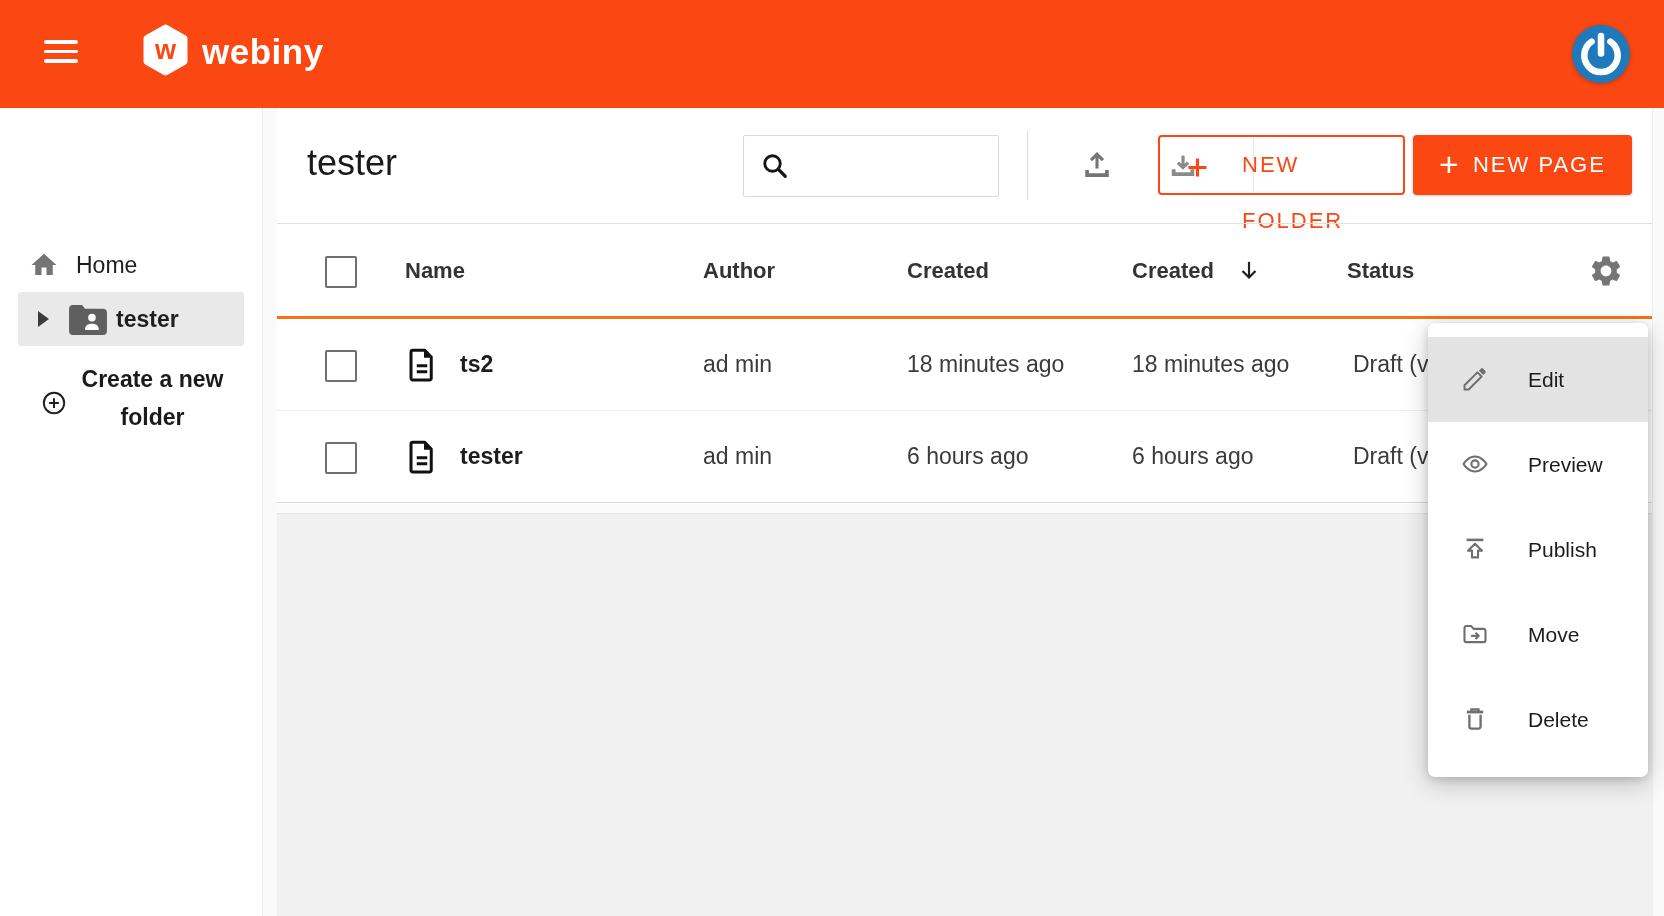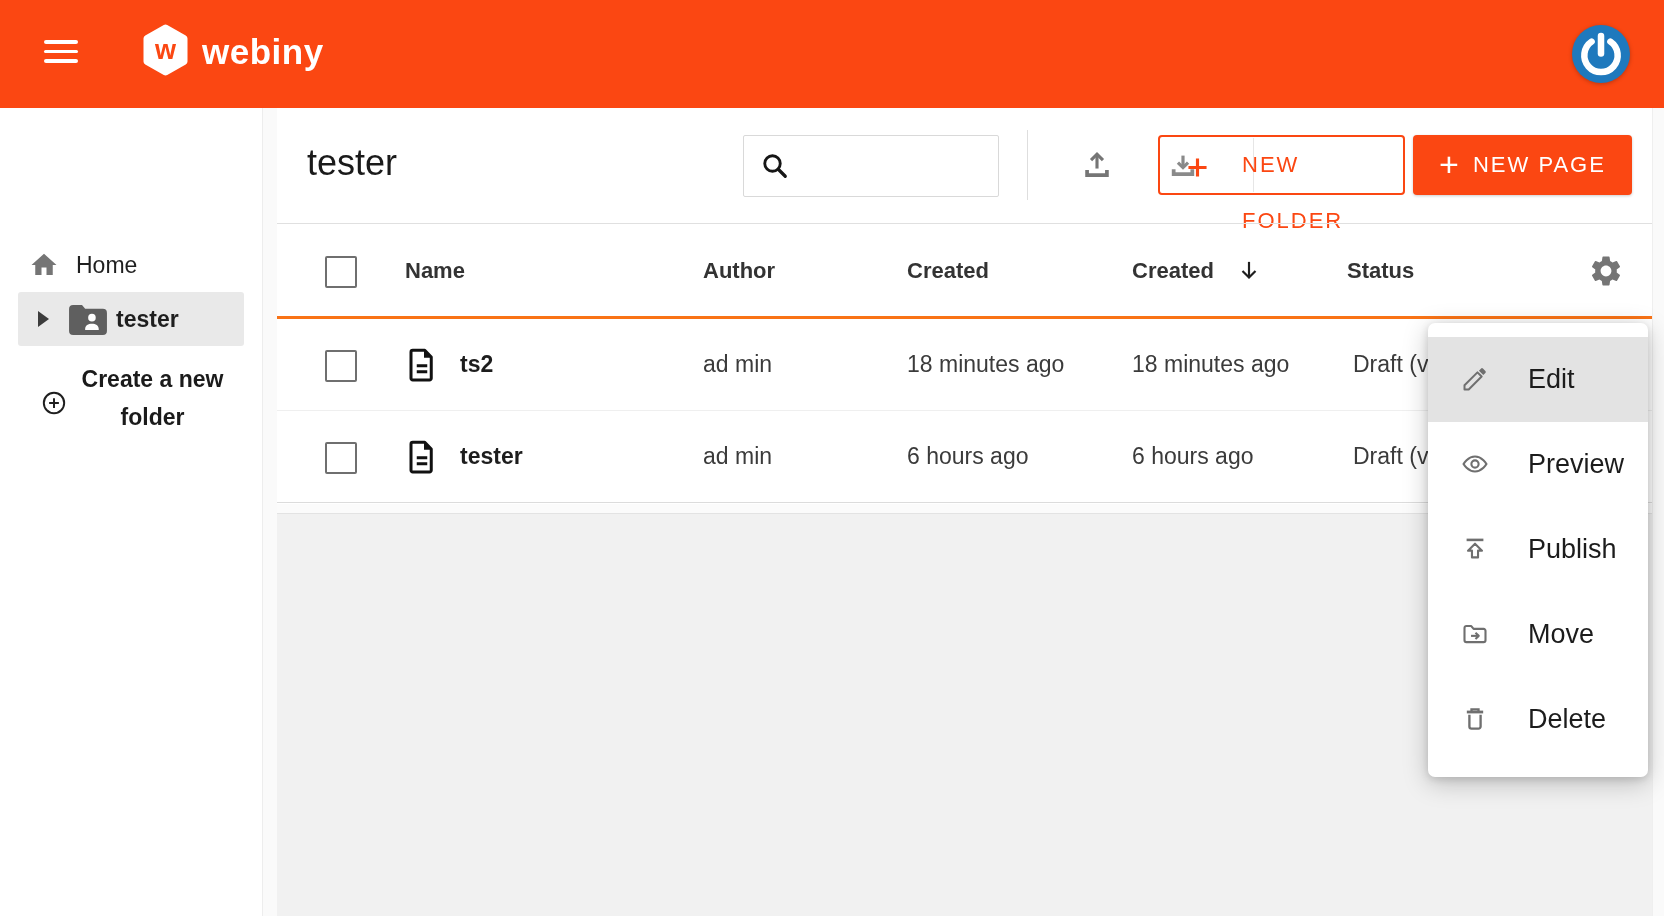--- a/index.html
+++ b/index.html
@@ -64,21 +64,21 @@
   .empty-area{left:277px;top:513px;width:1387px;height:403px;background:#f1f1f1;border-top:1px solid #e3e3e3;box-sizing:border-box;}
   .right-track{left:1652px;top:108px;width:12px;height:808px;background:#fafafa;border-left:1px solid #efefef;}
 
   
   .menu{left:1428px;top:323px;width:220px;height:454px;background:#fff;border-radius:7px;z-index:40;
         box-shadow:0 6px 26px rgba(0,0,0,.22),0 2px 8px rgba(0,0,0,.14);padding-top:14px;box-sizing:border-box;}
   .menu-item{position:relative;width:220px;height:85px;cursor:pointer;}
   .menu-item.active{background:#e3e3e3;}
   .menu-item .mi-icon{position:absolute;left:33px;top:28px;width:28px;height:28px;}
   .menu-item .mi-label{position:absolute;left:100px;top:0;height:106px;line-height:85px;
-                       font-size:27px;color:#1c1c1c;}
+                       font-size:21px;color:#1c1c1c;}
   svg{display:block;}
 </style>
 </head>
 <body>
 
 <div class="canvas">
 
   <header class="abs topbar">
     <div class="abs hamburger">
       <span></span>

